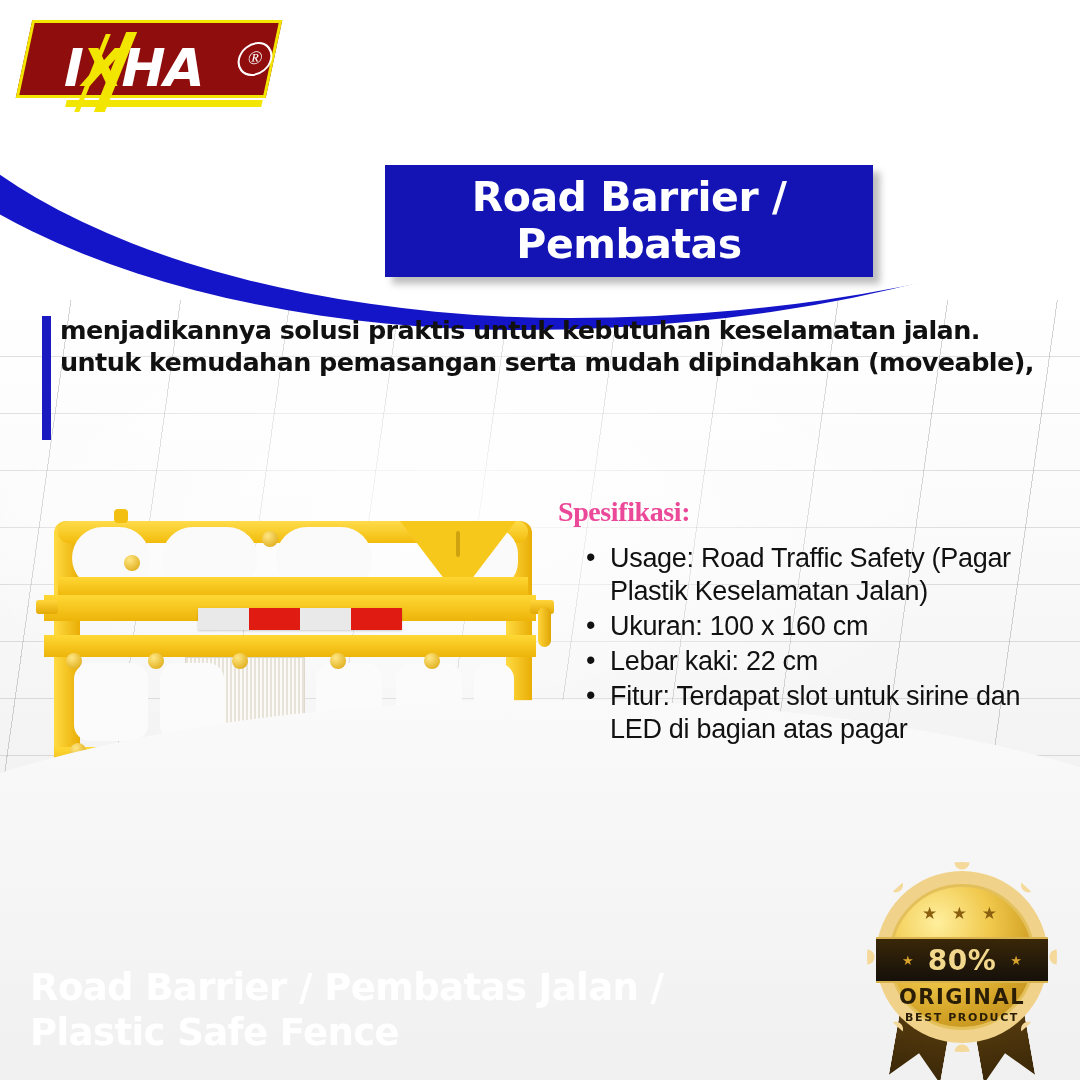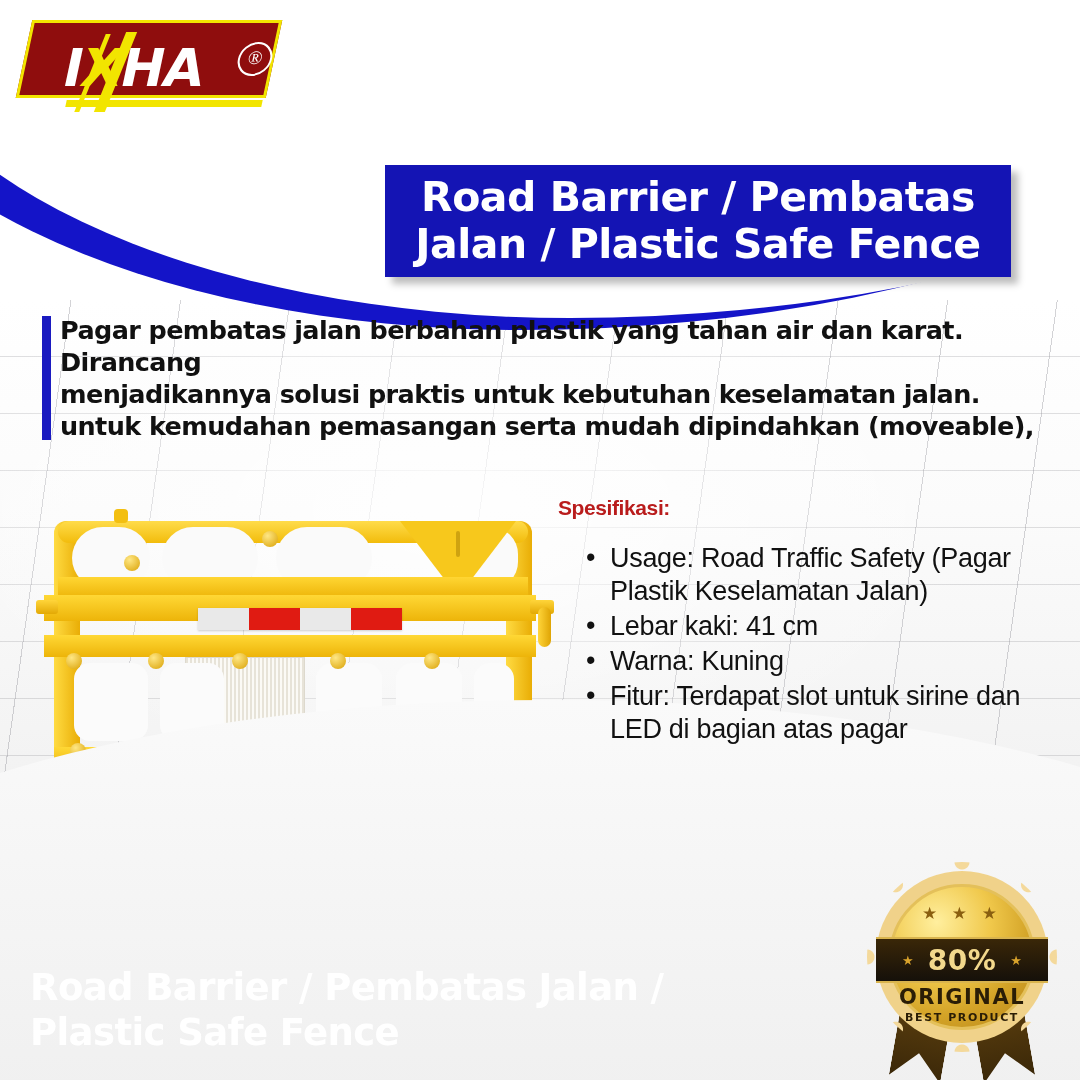--- a/index.html
+++ b/index.html
@@ -85,21 +85,21 @@
   }
   .logo-r{
     position:absolute;left:214px;top:22px;width:30px;height:30px;
     border:2.5px solid #ffffff;border-radius:50%;
     color:#ffffff;font-size:19px;line-height:28px;text-align:center;
     font-family:"Liberation Serif",serif;transform:skewX(-12deg);
   }
 
   
   .title-box{
-    position:absolute;left:385px;top:165px;width:626px;height:112px;
+    position:absolute;left:385px;top:165px;width:488px;height:112px;
     background:#1414b4;
     box-shadow:7px 7px 7px rgba(0,0,0,.26);
     display:flex;align-items:center;justify-content:center;
   }
   .title-txt{
     color:#ffffff;font-family:"DejaVu Sans",sans-serif;font-weight:bold;
     font-size:41px;line-height:47px;text-align:center;letter-spacing:-.5px;
     width:575px;
   }
 
@@ -110,22 +110,22 @@
   .desc{
     position:absolute;left:60px;top:314px;width:1000px;
     font-family:"DejaVu Sans",sans-serif;font-weight:bold;
     font-size:25.5px;line-height:32px;color:#111111;letter-spacing:-.6px;
   }
   .desc .l2{display:block;}
 
   
   .spec-head{
     position:absolute;left:558px;top:496px;
-    font-family:Liberation Sans, sans-serif;font-weight:bold;
-    font-size:21px;color:#b91c1c;letter-spacing:-.4px;
+    font-family:Liberation Serif, serif;font-weight:bold;
+    font-size:28px;color:#ec4899;letter-spacing:-.4px;
   }
   .spec-list{
     position:absolute;left:568px;top:532px;width:500px;
     margin:10px;padding:0;list-style:none;
   }
   .spec-list li{
     position:relative;padding-left:32px;
     font-family:"Liberation Sans",sans-serif;
     font-size:27px;line-height:33px;color:#111;margin-bottom:2px;
     letter-spacing:-.3px;
@@ -346,36 +346,34 @@
     <div class="logo-slash"></div>
     <div class="logo-txt">
       <span>I</span><span class="logo-x">X</span><span>HA</span>
     </div>
     <div class="logo-r">®</div>
   </div>
 
   <div class="title-box">
     <div class="title-txt">
       <span>Road Barrier / Pembatas</span><br>
-      <span>Jalan / Plastic Safe Fence</span>
     </div>
   </div>
 
   <div class="desc-bar"></div>
   <div class="desc">
-    <span class="l2">Pagar pembatas jalan berbahan plastik yang tahan air dan karat. Dirancang</span>
     <span class="l2">menjadikannya solusi praktis untuk kebutuhan keselamatan jalan.</span>
     <span class="l2">untuk kemudahan pemasangan serta mudah dipindahkan (moveable),</span>
   </div>
 
   <div class="spec-head">Spesifikasi:</div>
   <ul class="spec-list">
     <li>Usage: Road Traffic Safety (Pagar Plastik Keselamatan Jalan)</li>
-    <li>Lebar kaki: 41 cm</li>
-    <li>Warna: Kuning</li>
+    <li>Ukuran: 100 x 160 cm</li>
+    <li>Lebar kaki: 22 cm</li>
     <li>Fitur: Terdapat slot untuk sirine dan LED di bagian atas pagar</li>
   </ul>
 
   <div class="bottom-title">
     <span>Road Barrier / Pembatas Jalan /</span><br>
     <span>Plastic Safe Fence</span>
   </div>
 
   <div class="badge">
     <div class="badge-ribbon l"></div>

